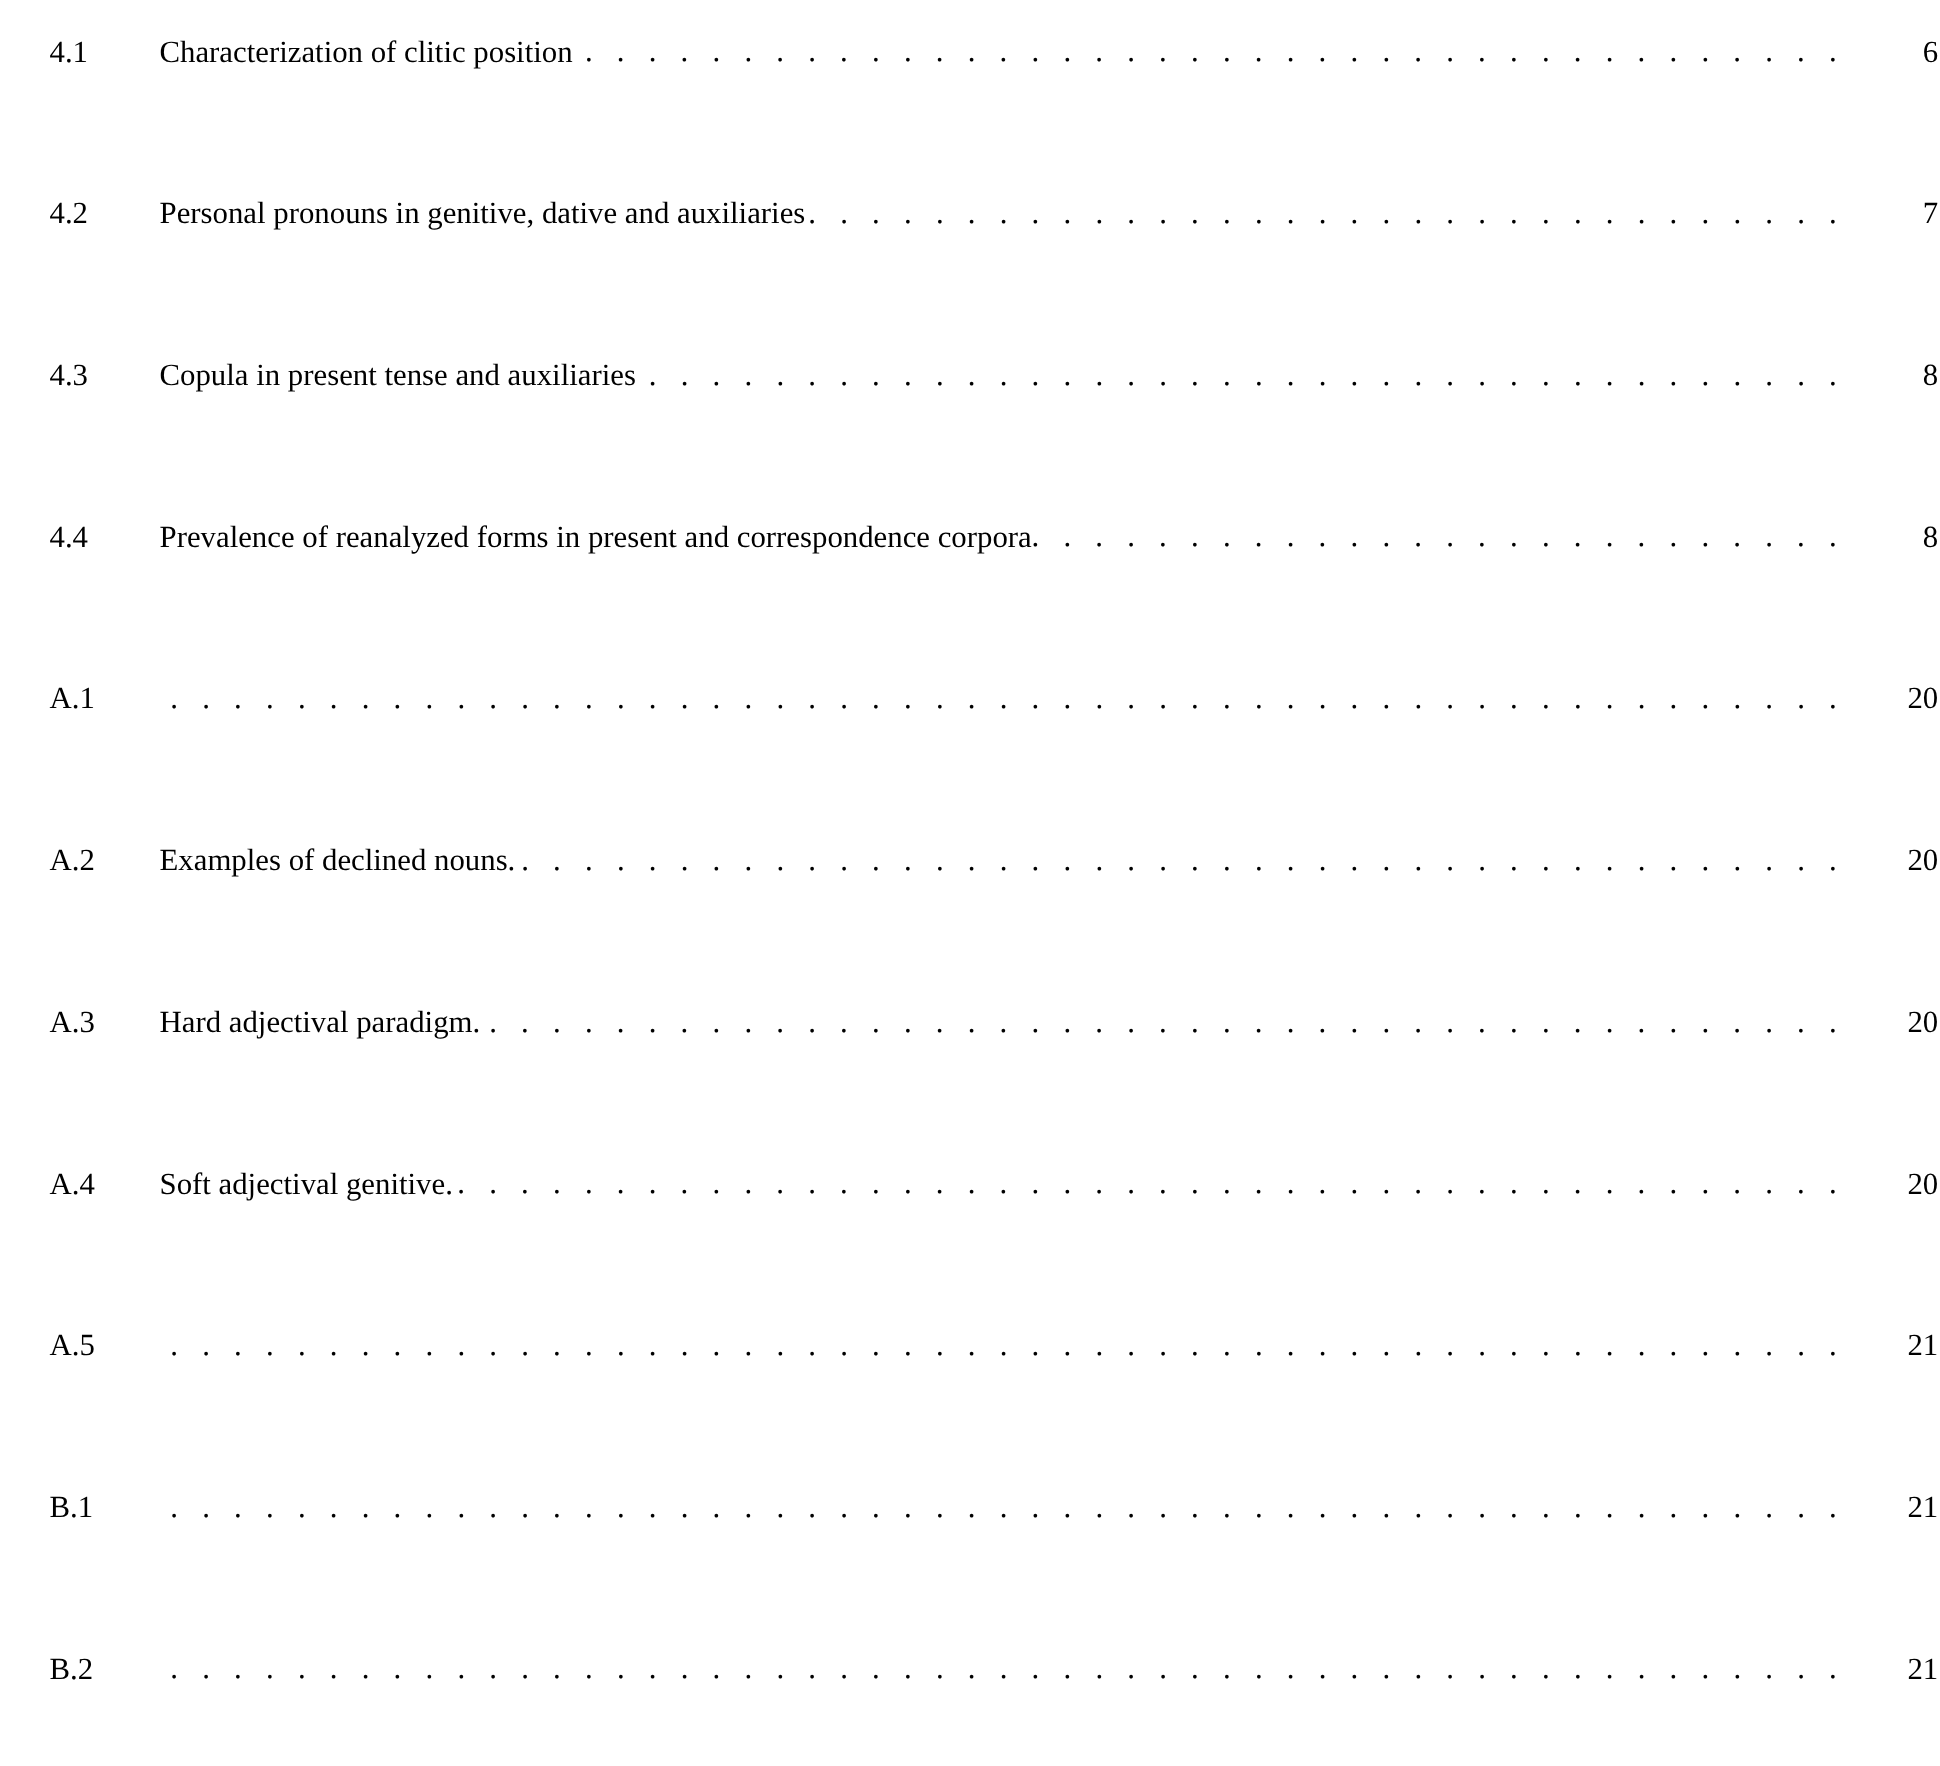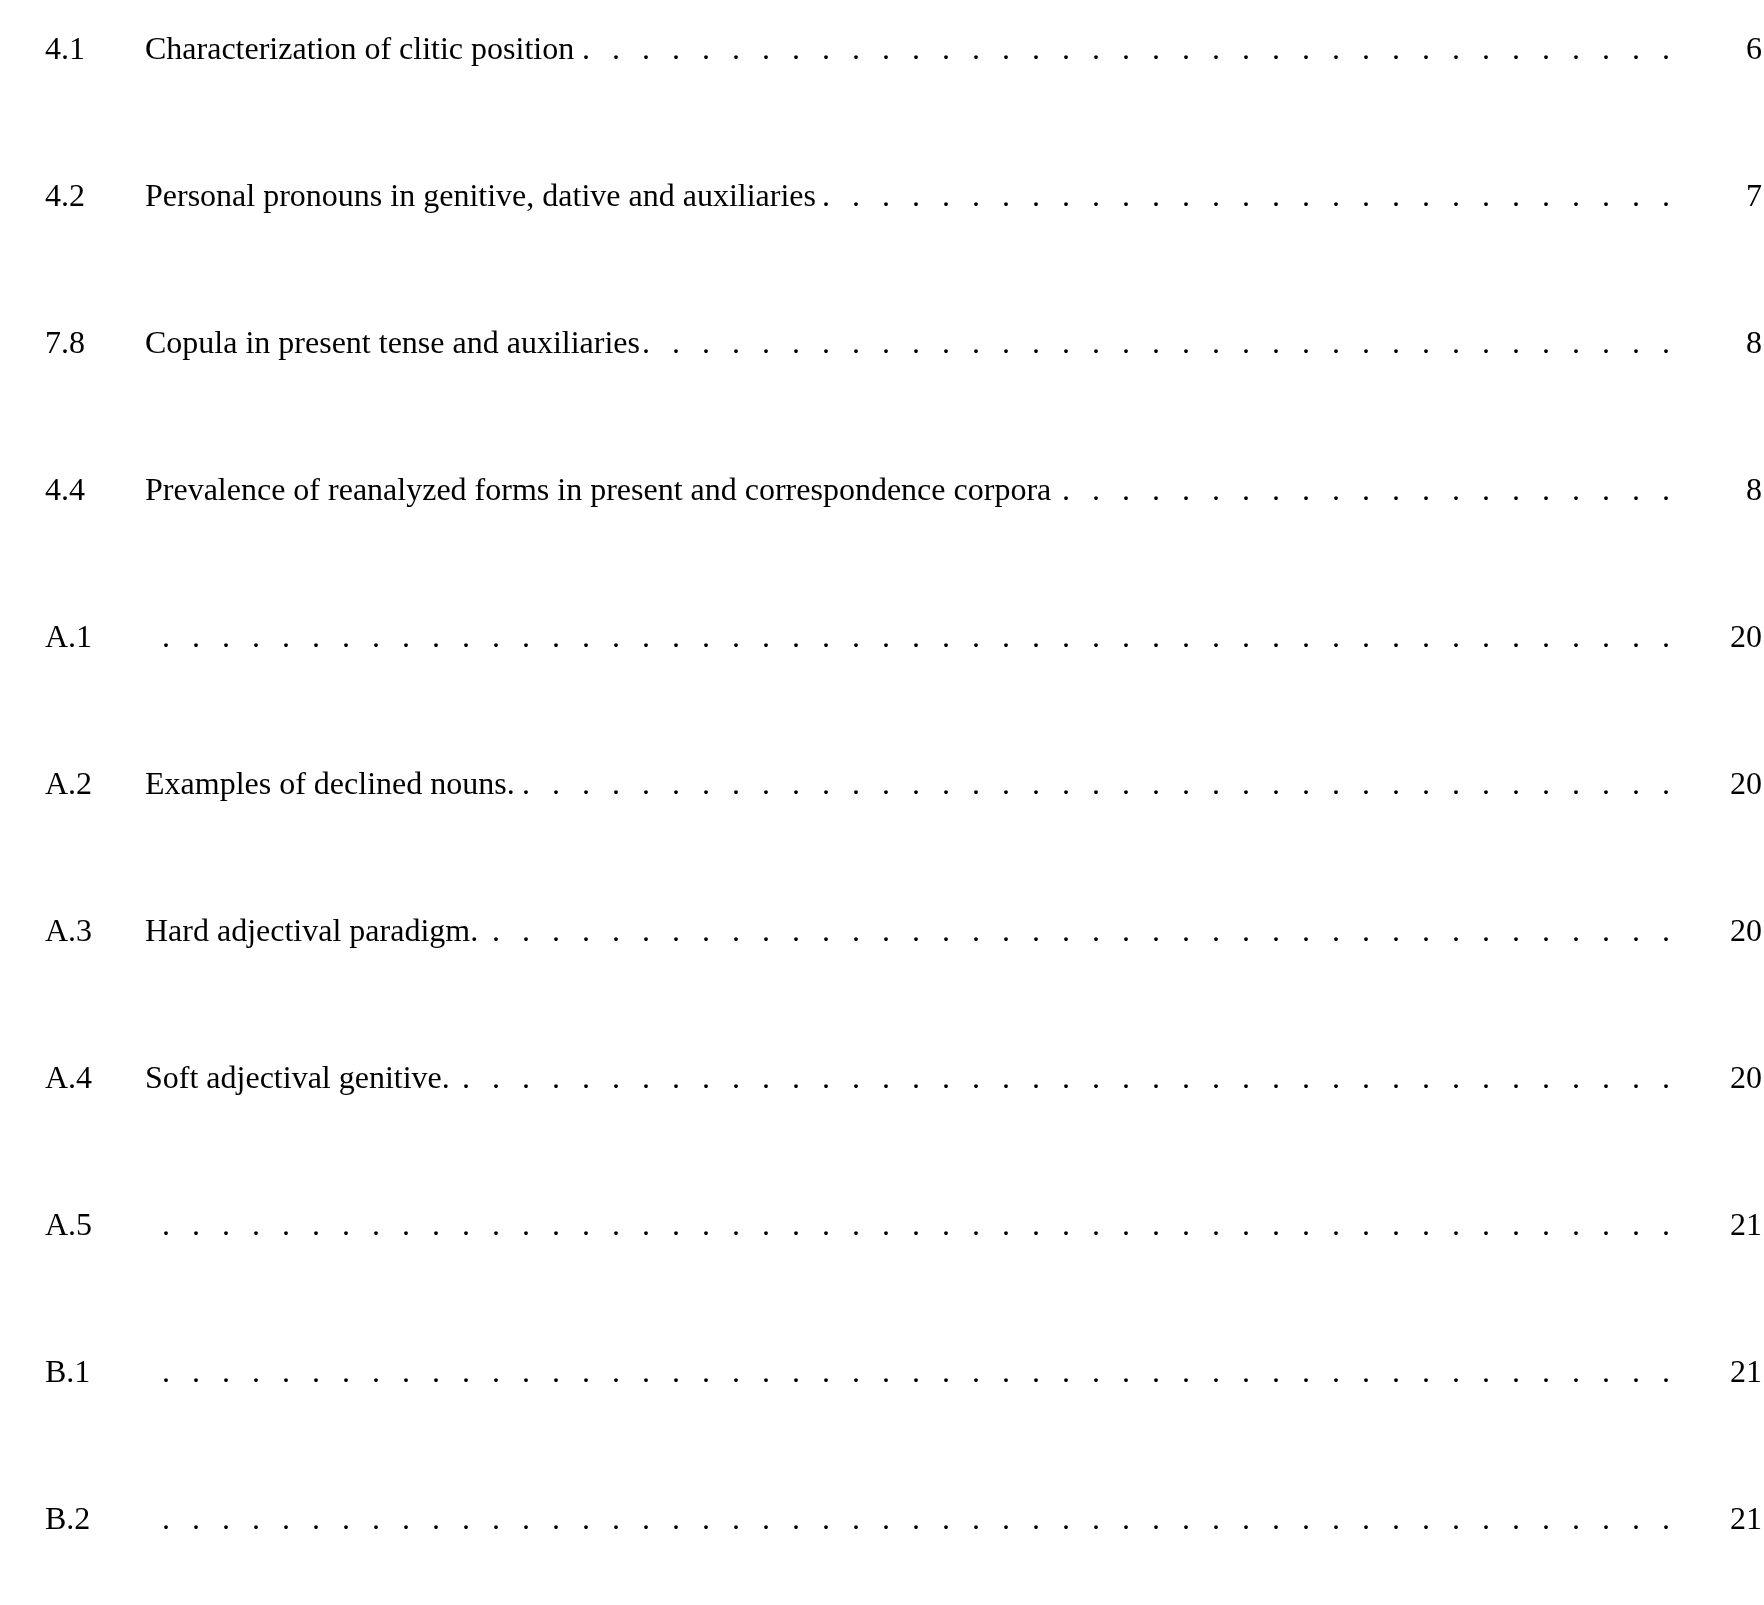--- a/index.html
+++ b/index.html
@@ -17,21 +17,21 @@
   .toc {
     padding-top: 23px;
   }
   .row {
     display: flex;
     align-items: baseline;
     height: 147px;
     box-sizing: border-box;
     padding-left: 45px;
     padding-right: 2px;
-    font-size: 32px;
+    font-size: 28px;
     line-height: 50px;
   }
   .num {
     width: 100px;
     flex: 0 0 auto;
   }
   .title {
     white-space: nowrap;
     flex: 0 0 auto;
   }
@@ -66,21 +66,21 @@
   </div>
 
   <div class="row">
     <span class="num">4.2</span>
     <span class="title"><span>Personal pronouns in genitive, dative and auxiliaries</span></span>
     <span class="dots">................................................................</span>
     <span class="pagenum">7</span>
   </div>
 
   <div class="row">
-    <span class="num">7.8</span>
+    <span class="num">4.3</span>
     <span class="title"><span>Copula in present tense and auxiliaries</span></span>
     <span class="dots">................................................................</span>
     <span class="pagenum">8</span>
   </div>
 
   <div class="row">
     <span class="num">4.4</span>
     <span class="title"><span>Prevalence of reanalyzed forms in present and correspondence corpora</span></span>
     <span class="dots">................................................................</span>
     <span class="pagenum">8</span>

